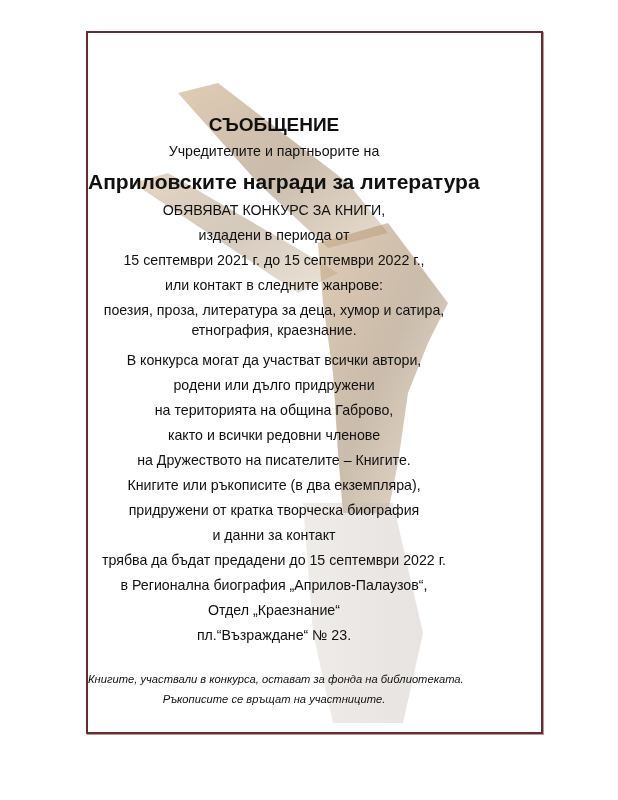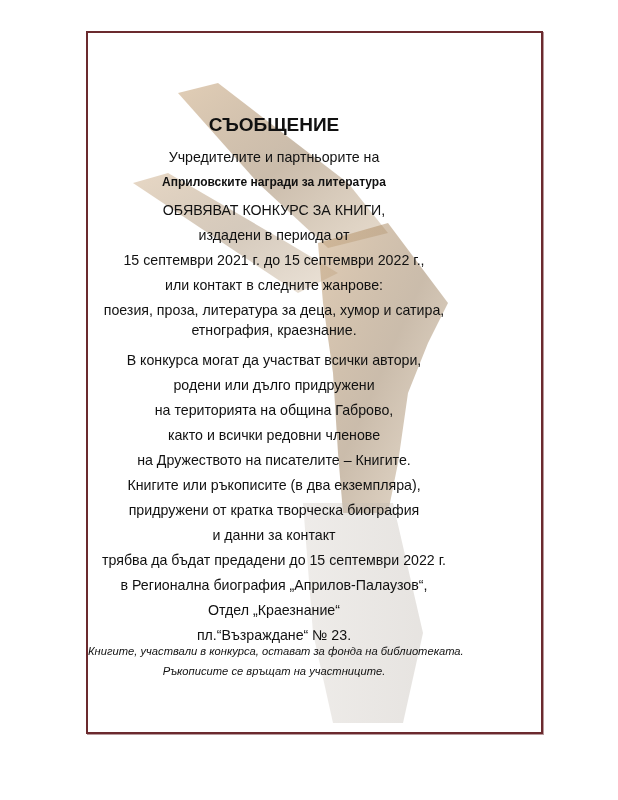--- a/index.html
+++ b/index.html
@@ -50,27 +50,28 @@
     white-space: nowrap;
     font-size: 14.2px;
     line-height: 18px;
   }
   .title {
     font-size: 19px;
     font-weight: bold;
     line-height: 24px;
   }
   .subtitle {
-    font-size: 12px;
+    font-size: 21px;
     font-weight: bold;
   }
   .note {
     font-size: 11.2px;
     font-style: italic;
     line-height: 15px;
+    margin-top: 28px;
   }
 </style>
 </head>
 <body>
 
 <div class="frame">
 
   <svg class="statue" viewBox="0 0 453 699" xmlns="http://www.w3.org/2000/svg">
     <defs>
       <linearGradient id="bronze" x1="0" y1="0" x2="1" y2="1">
@@ -87,21 +88,21 @@
     <path d="M 90 60 L 130 50 L 260 150 L 300 200 L 240 215 L 170 150 Z" fill="url(#bronze)"></path>
     <path d="M 45 150 L 80 140 L 200 210 L 250 240 L 210 260 L 120 200 Z" fill="url(#bronze)" opacity="0.8"></path>
 
     <path d="M 230 210 L 300 190 L 360 270 L 340 310 L 320 360 L 310 430 L 300 480 L 255 480 L 250 420 L 245 340 L 235 270 Z" fill="url(#bronze)"></path>
 
     <path d="M 215 470 L 305 470 L 335 600 L 315 690 L 245 690 L 225 600 Z" fill="url(#base)"></path>
   </svg>
 
   <div class="content">
     <div class="line title" style="top:80px">СЪОБЩЕНИЕ</div>
-    <div class="line" style="top:115px">Учредителите и партньорите на</div>
+    <div class="line" style="top:109px">Учредителите и партньорите на</div>
     <div class="line subtitle" style="top:140px">Априловските награди за литература</div>
     <div class="line" style="top:168px">ОБЯВЯВАТ КОНКУРС ЗА КНИГИ,</div>
     <div class="line" style="top:193px">издадени в периода от</div>
     <div class="line" style="top:218px">15 септември 2021 г. до 15 септември 2022 г.,</div>
     <div class="line" style="top:243px">или контакт в следните жанрове:</div>
     <div class="line" style="top:268px">поезия, проза, литература за деца, хумор и сатира,</div>
     <div class="line" style="top:288px">етнография, краезнание.</div>
     <div class="line" style="top:318px">В конкурса могат да участват всички автори,</div>
     <div class="line" style="top:343px">родени или дълго придружени</div>
     <div class="line" style="top:368px">на територията на община Габрово,</div>

